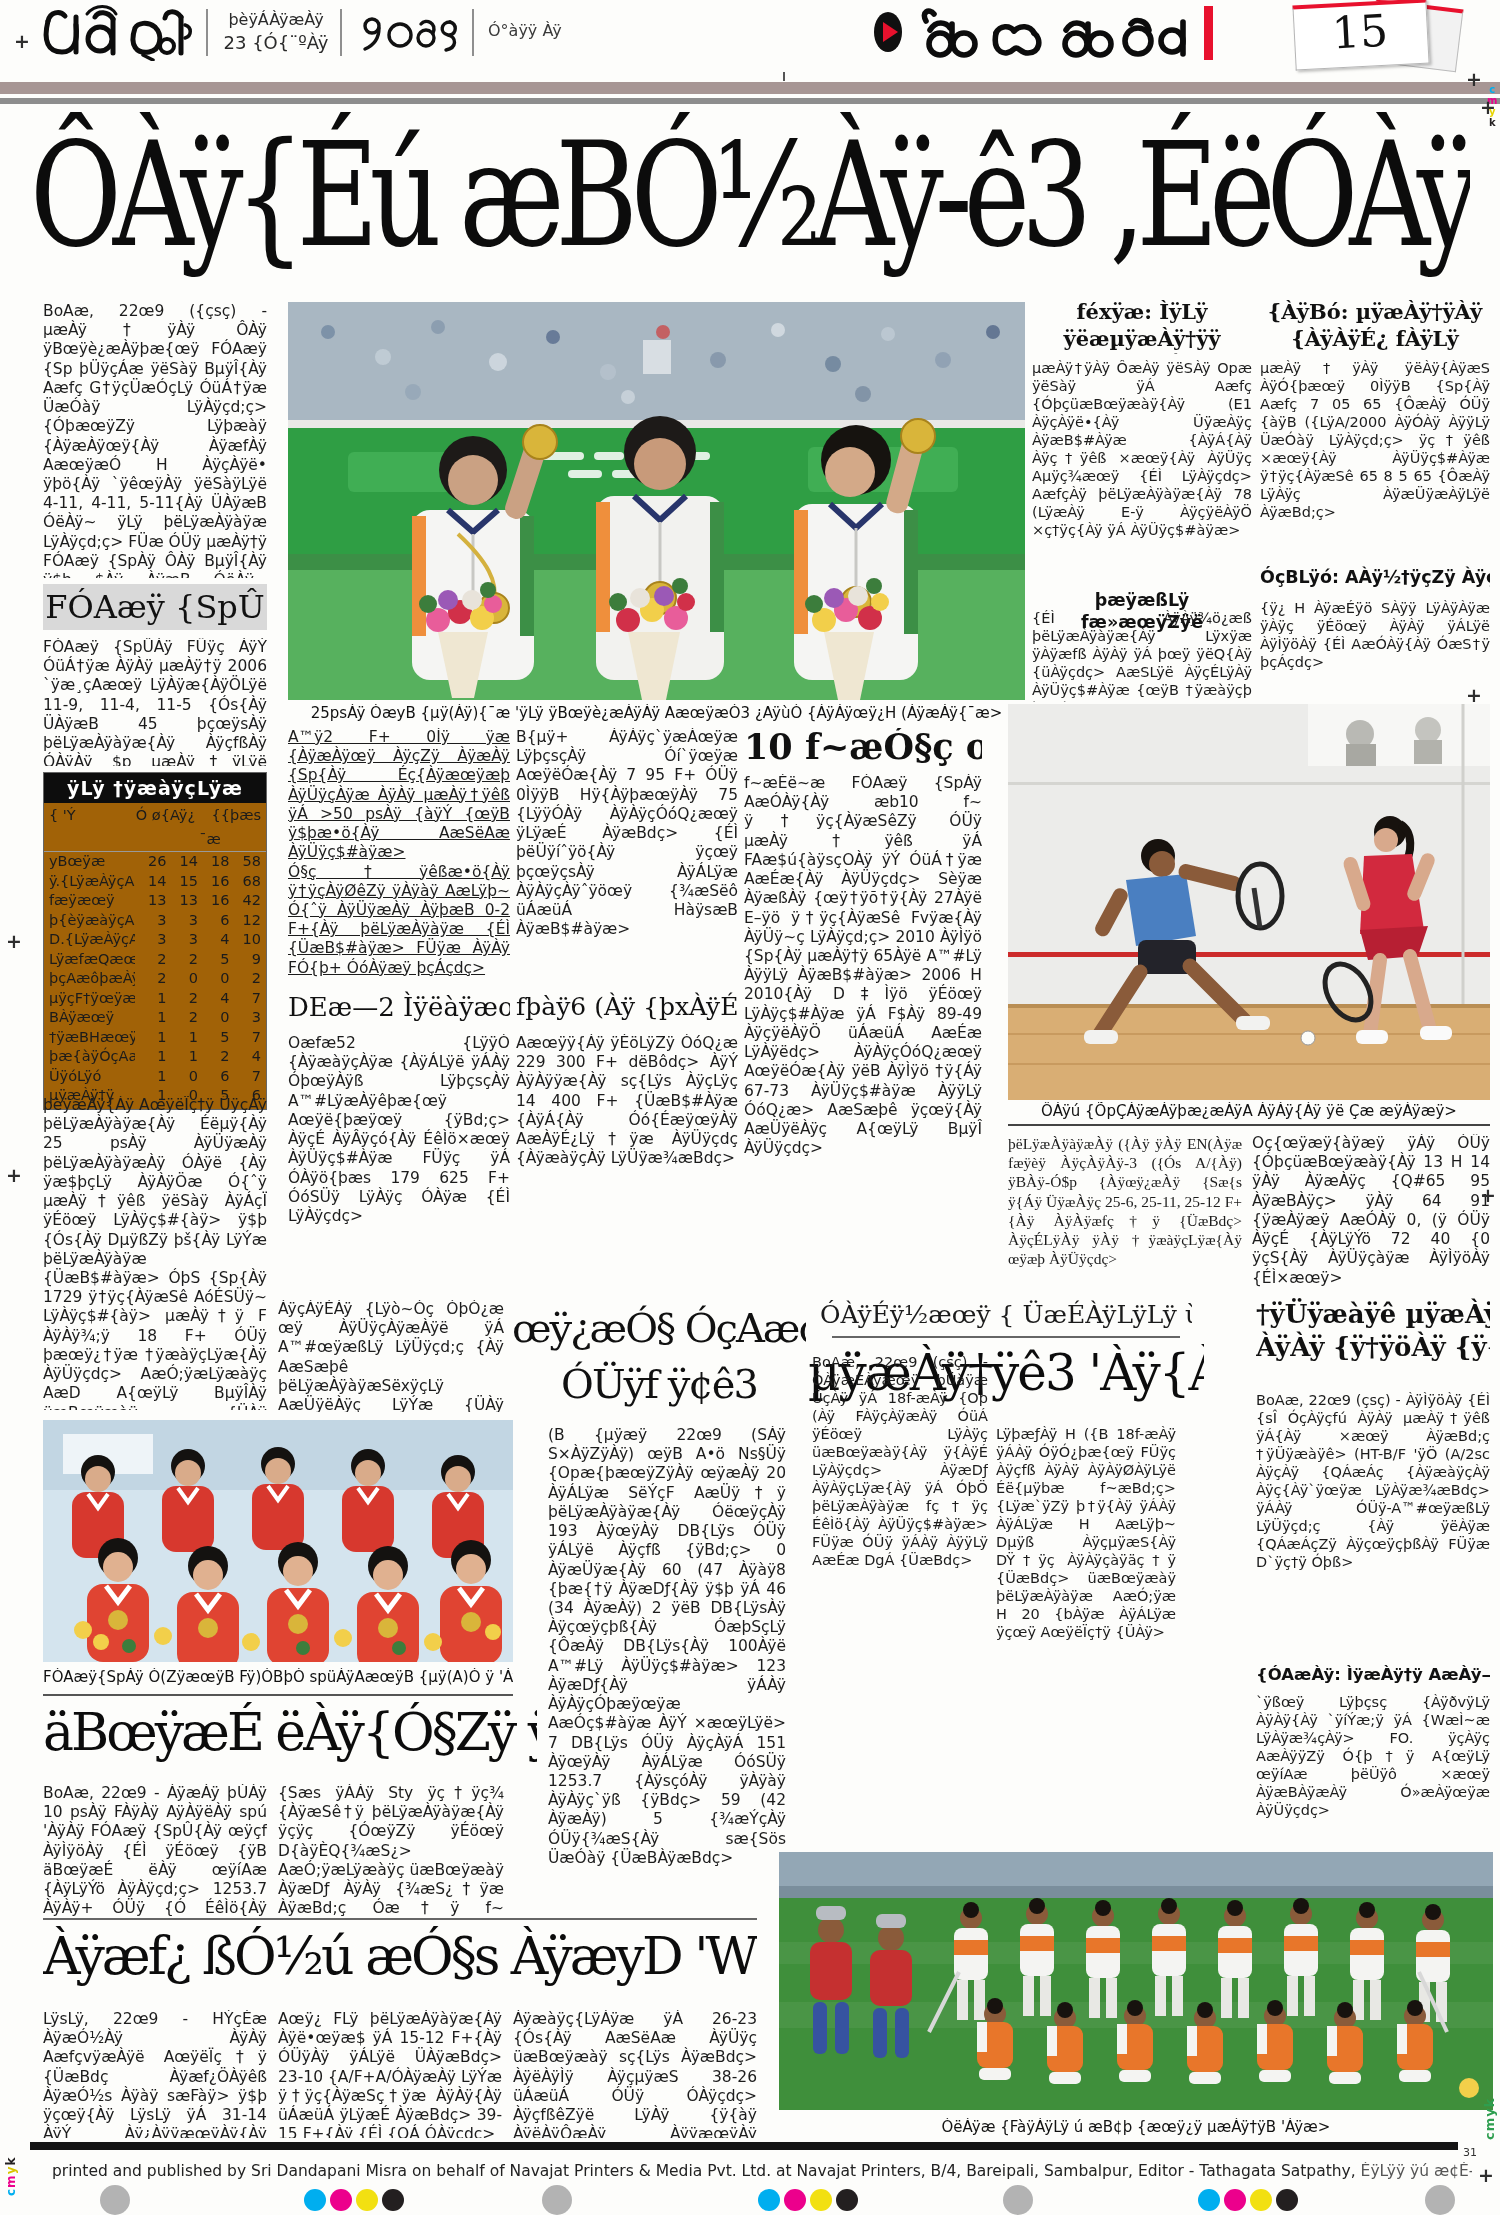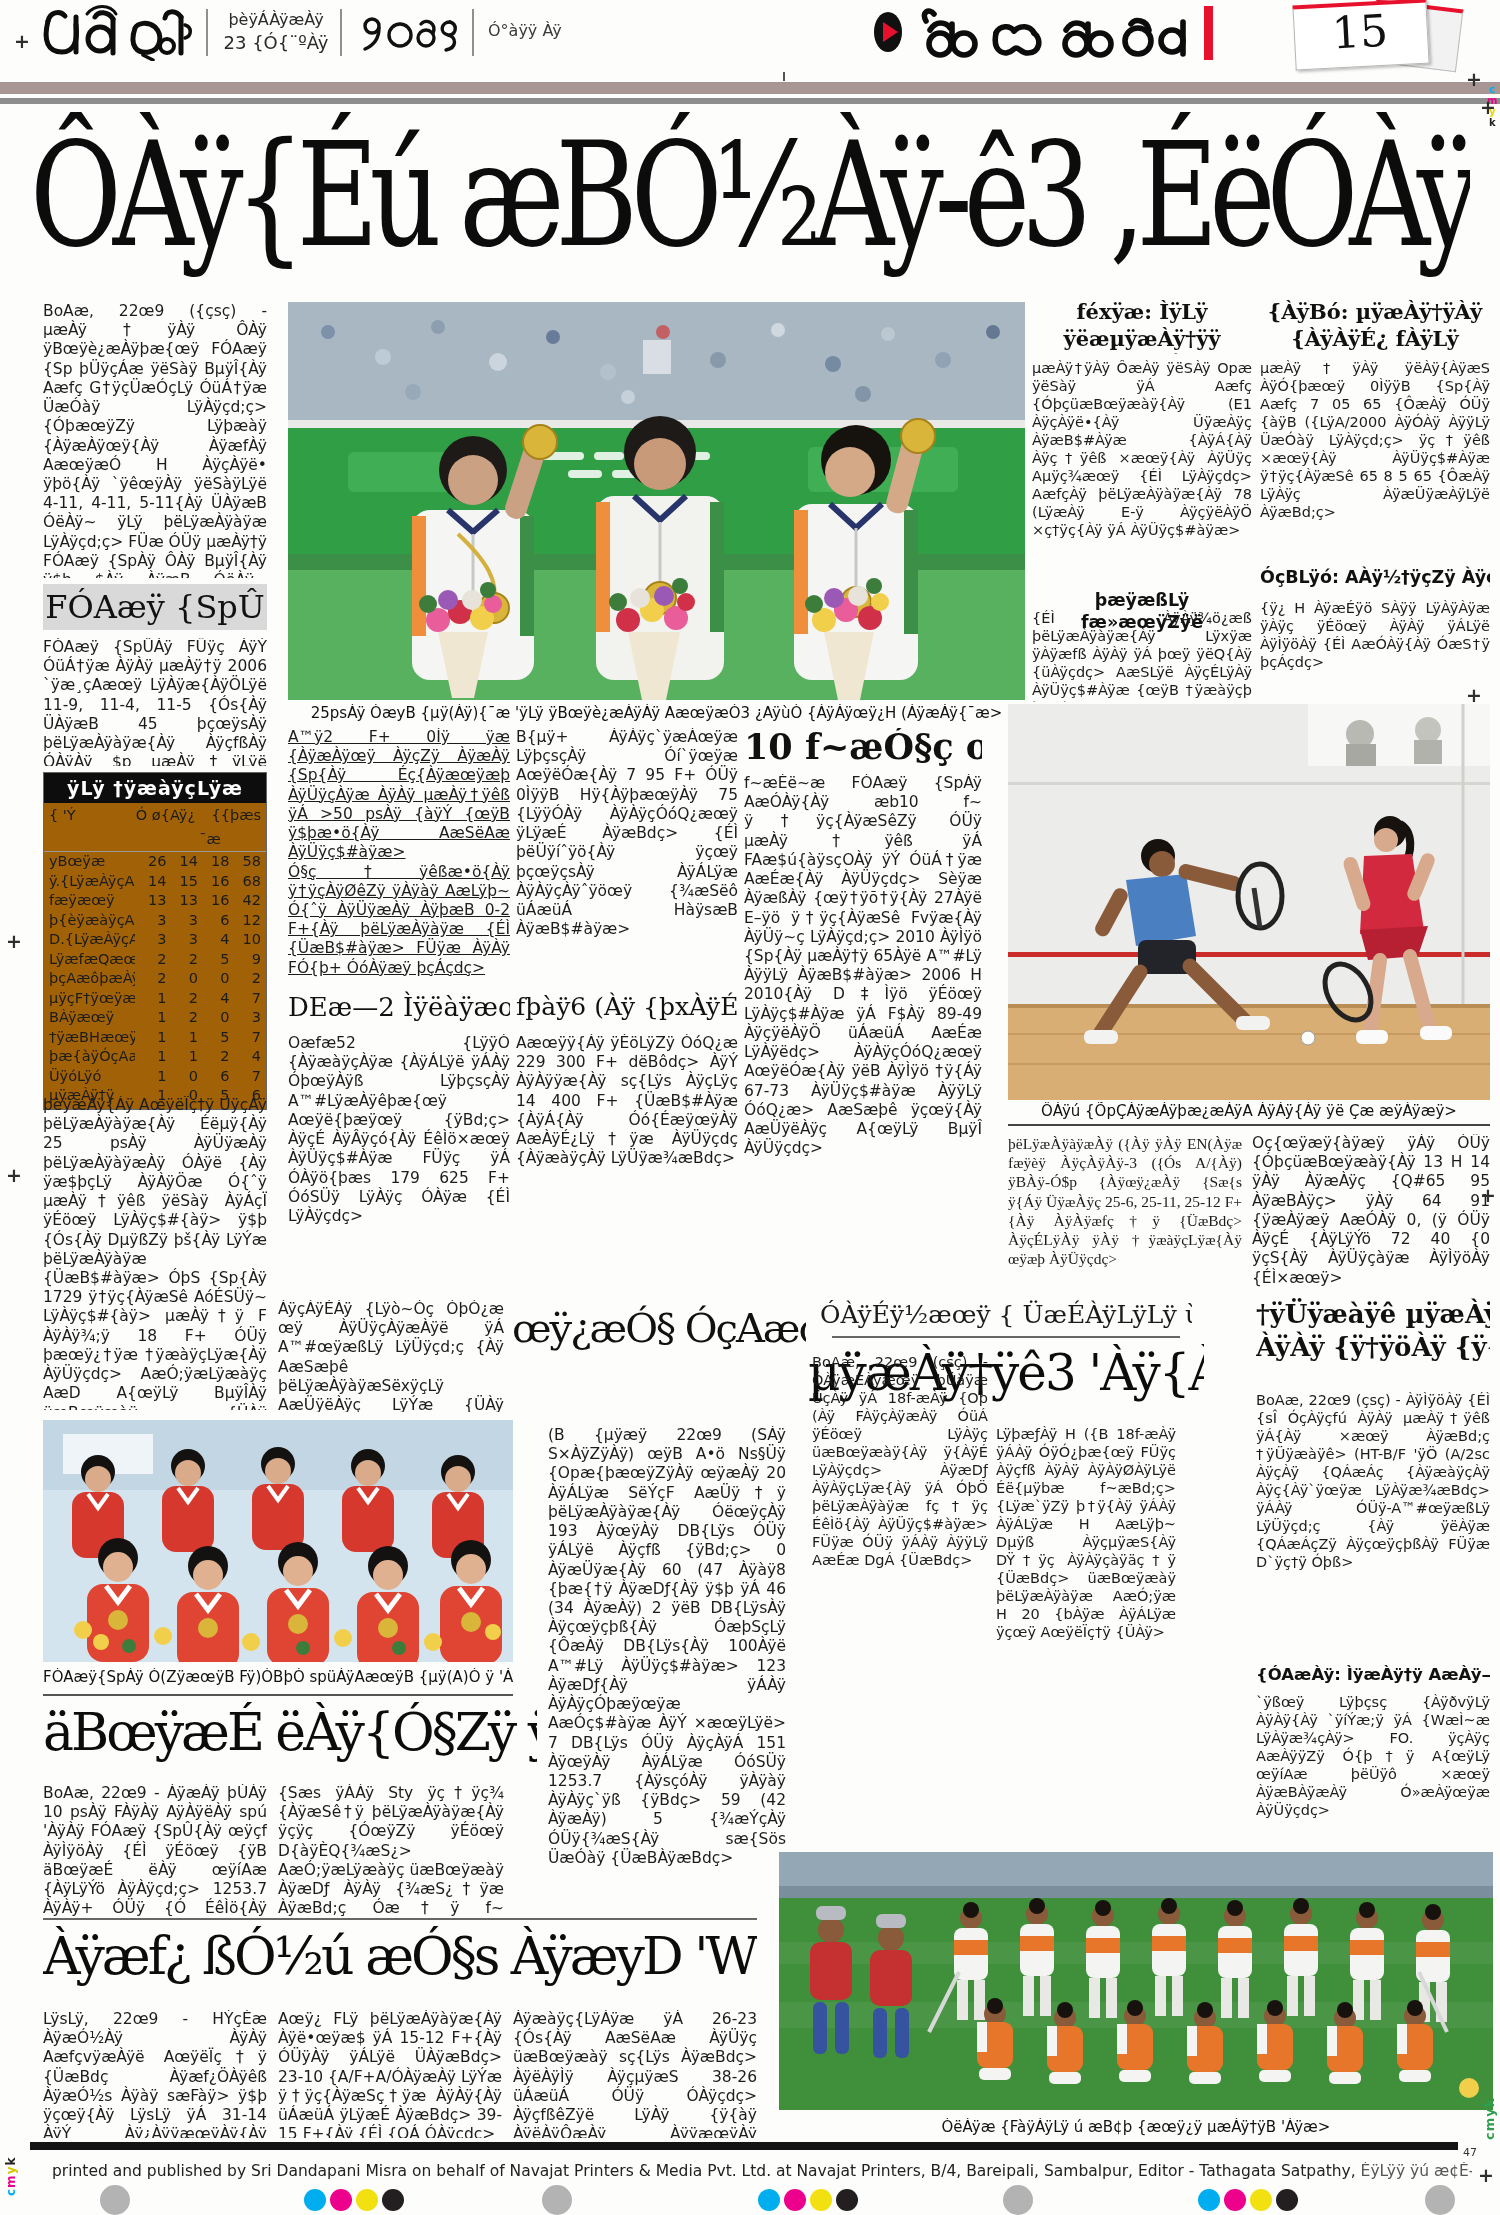--- a/index.html
+++ b/index.html
@@ -418,20 +418,21 @@
     </g>
     <circle cx="300" cy="334" r="7" fill="#fcfcf8" stroke="#999" stroke-width="1"></circle>
   </svg>
   <div class="abs caption" style="left:1008px;top:1102px;width:482px;">ÔÀÿú {ÕpÇÀÿæÀÿþæ¿æÀÿA ÀÿÀÿ{Àÿ ÿë Çæ æÿÀÿæÿ&gt;</div>
   <div class="rule" style="left:1008px;top:1124px;width:482px;"></div>
   <div class="abs bodytext" style="left:1008px;top:1134px;width:234px;height:158px;font-family:Liberation Serif, serif;">þëLÿæÀÿàÿæÀÿ ({Àÿ ÿÀÿ EN(Àÿæ fæÿèÿ ÀÿçÀÿÀÿ-3 ({Ós A/{Àÿ) ÿBÀÿ-Ó$p {Àÿœÿ¿æÀÿ {Sæ{s ÿ{Áÿ ÜÿæÀÿç 25-6, 25-11, 25-12 F+{Àÿ ÀÿÀÿæfç†ÿ {ÜæBdç&gt; ÀÿçÉLÿÀÿ ÿÀÿ †ÿæàÿçLÿæ{Àÿ œÿæþ ÀÿÜÿçdç&gt;</div>
   <div class="abs bodytext" style="left:1252px;top:1134px;width:238px;height:158px;">Oç{œÿæÿ{àÿæÿ ÿÀÿ ÓÜÿ {ÓþçüæBœÿæàÿ{Àÿ 13 H 14 ÿÀÿ ÀÿæÀÿç {Q#65 95 ÀÿæBÀÿç&gt; ÿÀÿ 64 91 {ÿæÀÿæÿ AæÓÀÿ 0, (ÿ ÓÜÿ ÀÿçÉ {ÀÿLÿÝö 72 40 {0 ÿçS{Àÿ ÀÿÜÿçàÿæ ÀÿÌÿöÀÿ {ÉÌ×æœÿ&gt;</div>
 
   <div class="abs serif subhead" style="left:512px;top:1300px;width:294px;height:118px;font-size:40px;line-height:56px;font-weight:normal;letter-spacing:-2px;">
     <div style="white-space:nowrap;">œÿ¿æÓ§ ÓçAæœÿB x)Àÿÿ</div>
+    <div style="white-space:nowrap;">ÓÜÿf ÿ¢ê3</div>
   </div>
 
   <div class="abs serif kicker" style="left:820px;top:1300px;width:372px;">ÓÀÿÉÿ½æœÿ { ÜæÉÀÿLÿLÿ ù ÿLÿç</div>
   <div class="rule" style="left:832px;top:1336px;width:348px;height:1.5px;background:#666;"></div>
   <div class="abs serif bigmid" style="left:808px;top:1344px;width:396px;height:76px;">µÿæÀÿ†ÿê3 'Àÿ{ÀÿHYÉÿæÀÿê3</div>
 
   <div class="abs serif subhead" style="left:1256px;top:1298px;width:234px;height:88px;font-size:26px;line-height:33px;">
     <div style="white-space:nowrap;">†ÿÜÿæàÿê µÿæÀÿ†ÿF '</div>
     <div style="white-space:nowrap;">ÀÿÀÿ {ÿ†ÿöÀÿ {ÿ{¯ÿ</div>
   </div>
@@ -687,21 +688,21 @@
           <rect x="-16" y="54" width="32" height="12" rx="5" fill="#f4f4f2"></rect>
         </g>
     </g>
     <line x1="180" y1="120" x2="150" y2="180" stroke="#d8d8d8" stroke-width="4"></line>
     <line x1="640" y1="120" x2="668" y2="180" stroke="#d8d8d8" stroke-width="4"></line>
     <circle cx="690" cy="236" r="10" fill="#f2cf4a"></circle>
   </svg>
   <div class="abs caption" style="left:779px;top:2118px;width:714px;">ÓëÀÿæ {FàÿÀÿLÿ ú æB¢þ {æœÿ¿ÿ µæÀÿ†ÿB 'Àÿæ&gt;</div>
 
   <div class="abs" style="left:30px;top:2142px;width:1428px;height:8px;background:#141414;"></div>
-  <div class="abs" style="left:1463px;top:2146px;font-size:11px;color:#333;">47</div>
+  <div class="abs" style="left:1463px;top:2146px;font-size:11px;color:#333;">31</div>
   <div class="abs footer-text" style="left:52px;top:2162px;width:1420px;">
     <span>printed and published by Sri Dandapani Misra on behalf of Navajat Printers &amp; Media Pvt. Ltd.  at Navajat Printers, B/4, Bareipali,  Sambalpur, Editor - Tathagata Satpathy,</span>
     <span style="color:#555;">ÉÿLÿÿ ÿú æ¢É-Ó ¿æÿÿ æ8Óÿ†ÿÓÿ$é</span>
   </div>
 
   <div class="dot" style="left:100px;top:2185px;width:30px;height:30px;background:#b3b3b3;"></div>
   <div class="dot" style="left:304px;top:2189px;width:22px;height:22px;background:#00aeef;"></div>
   <div class="dot" style="left:330px;top:2189px;width:22px;height:22px;background:#ec008c;"></div>
   <div class="dot" style="left:356px;top:2189px;width:22px;height:22px;background:#f2e011;"></div>
   <div class="dot" style="left:382px;top:2189px;width:22px;height:22px;background:#231f20;"></div>

